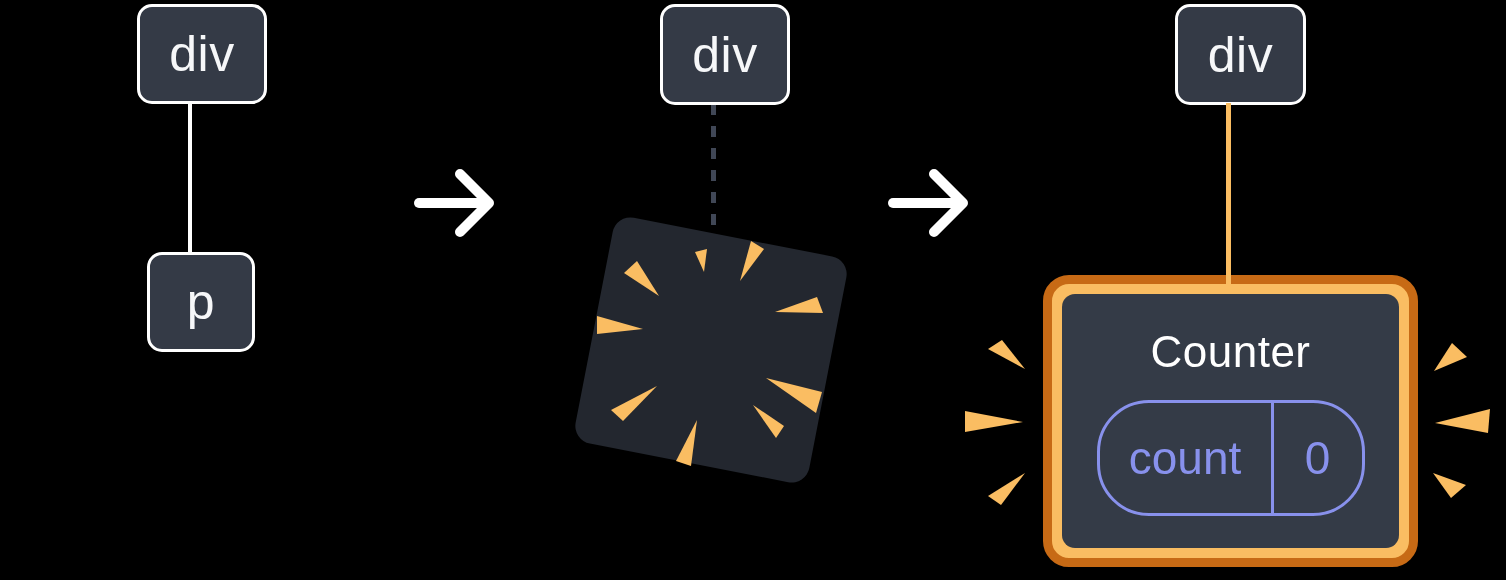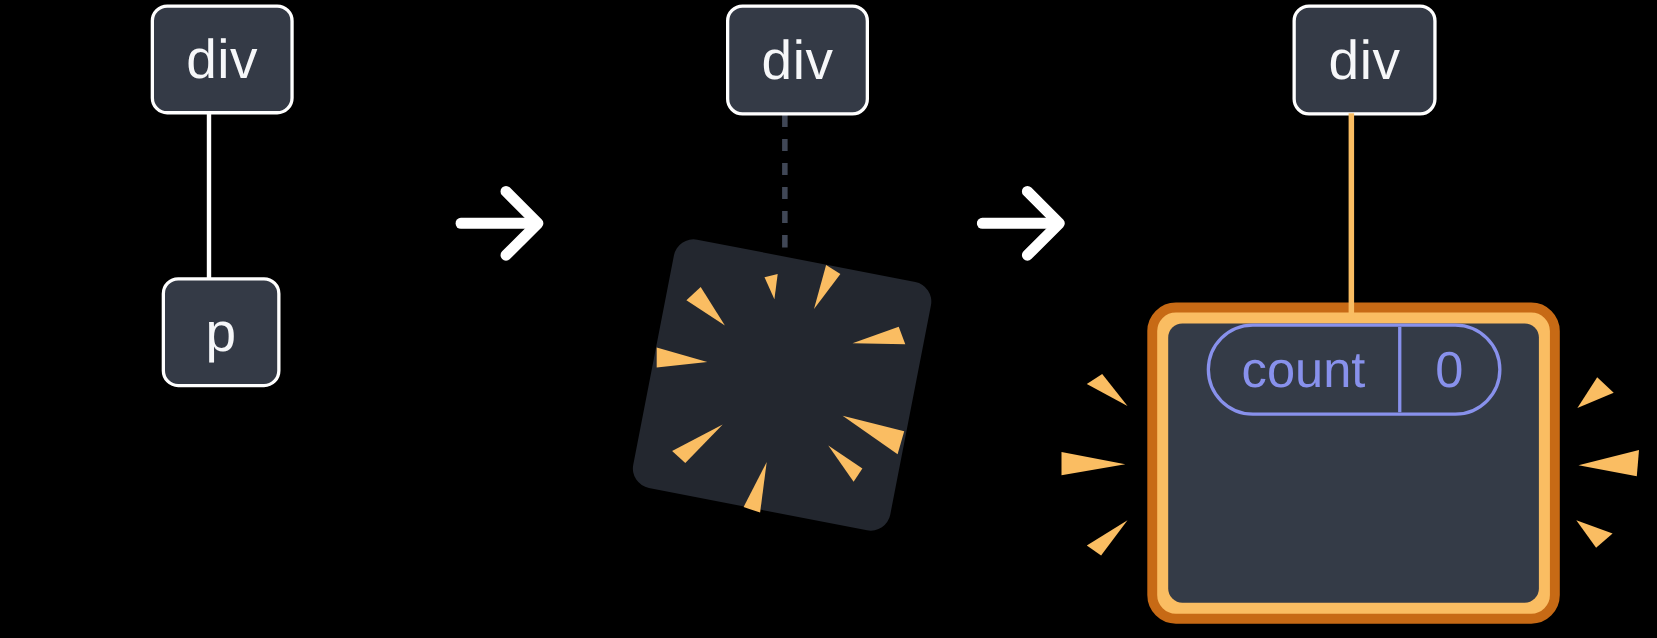--- a/index.html
+++ b/index.html
@@ -81,21 +81,22 @@
     background:var(--card-fill);
     border-radius:13px;
     display:flex;flex-direction:column;align-items:center;
   }
   .counter-title{
     margin-top:36px;
     color:var(--card-title);
     font-size:44px;line-height:1;letter-spacing:.5px;
   }
   .state-pill{
-    width:268px;height:84px;
+    margin-top:26px;
+    width:268px;height:116px;
     border:3px solid var(--state-accent);
     border-radius:52px;
     display:flex;overflow:hidden;
   }
   .state-key-cell{
     width:174px;height:100%;
     border-right:3px solid var(--state-accent);
     display:flex;align-items:center;justify-content:center;
   }
   .state-value-cell{
@@ -150,20 +151,21 @@
   </div>
 
   <svg id="sparks-left" class="sparkle-rays" viewBox="955 330 80 185">
     <polygon class="spark" points="988,349 1002,340 1025,369"></polygon>
     <polygon class="spark" points="965,411 965,432 1023,422"></polygon>
     <polygon class="spark" points="988,496 1001,505 1025,473"></polygon>
   </svg>
 
   <div class="counter-card">
     <div class="counter-card-inner">
+      <div class="counter-title">Counter</div>
       <div class="state-pill">
         <div class="state-key-cell">
           <span class="state-text">count</span>
         </div>
         <div class="state-value-cell">
           <span class="state-text">0</span>
         </div>
       </div>
     </div>
   </div>

